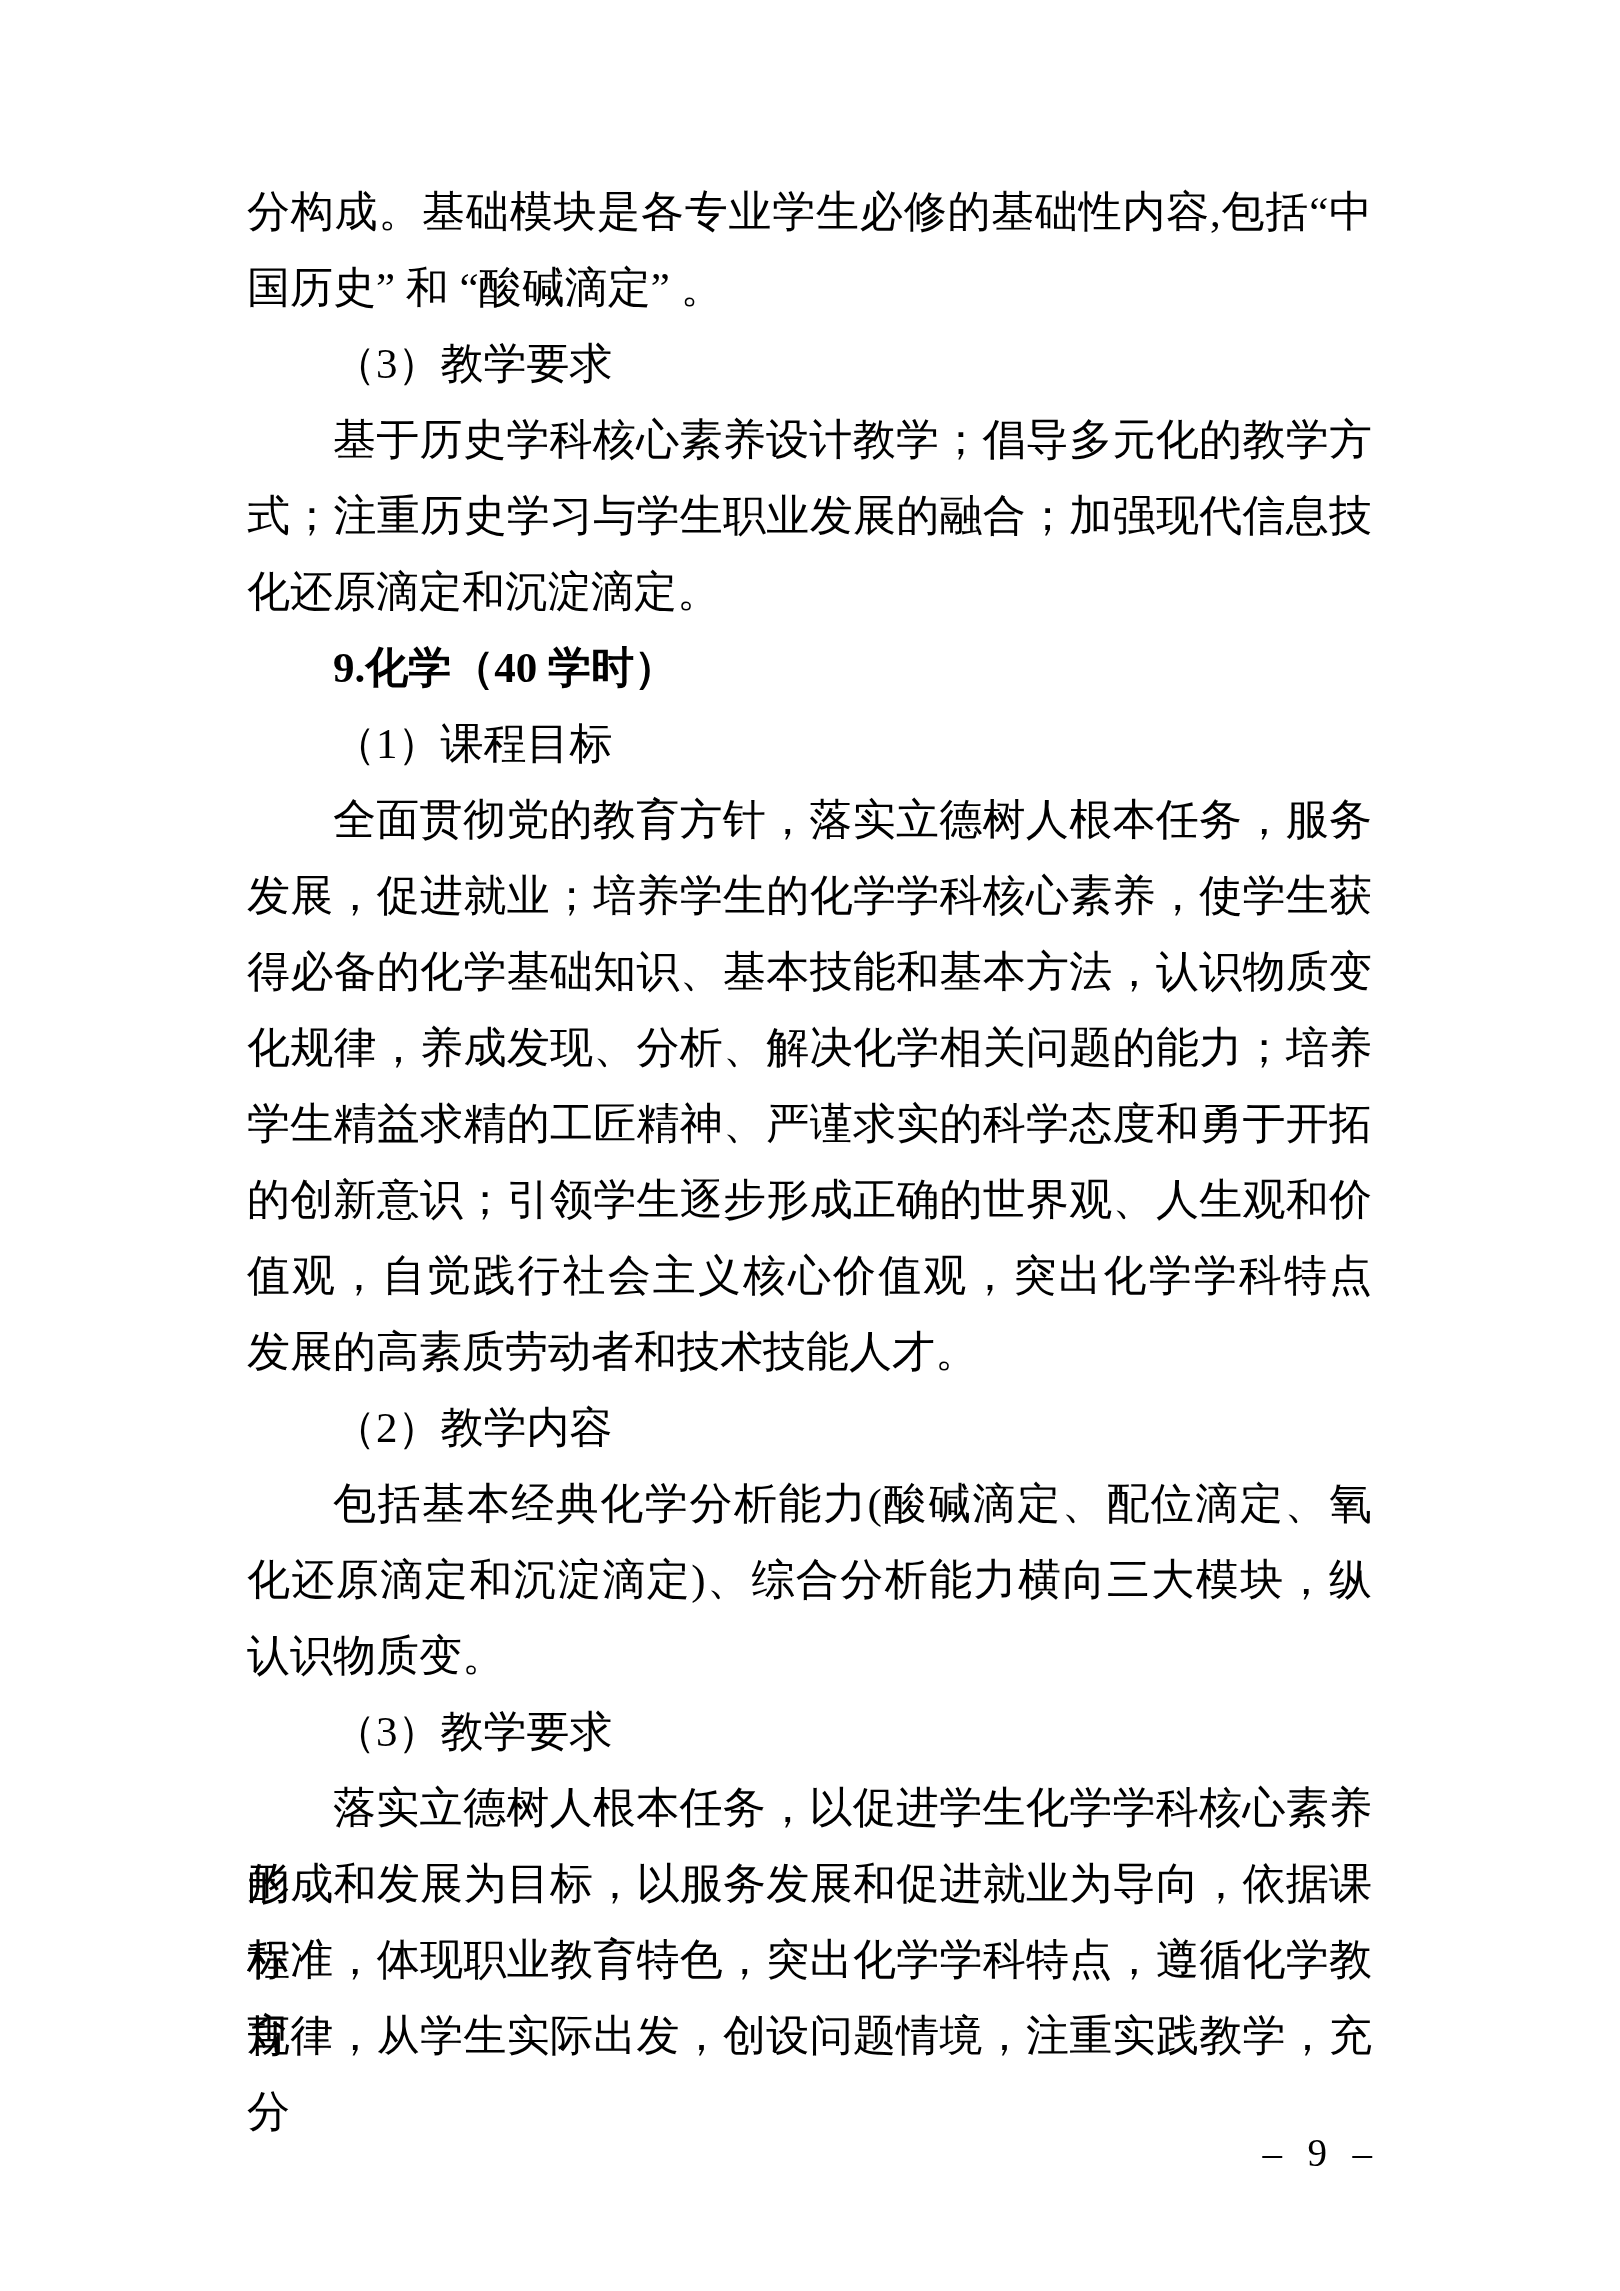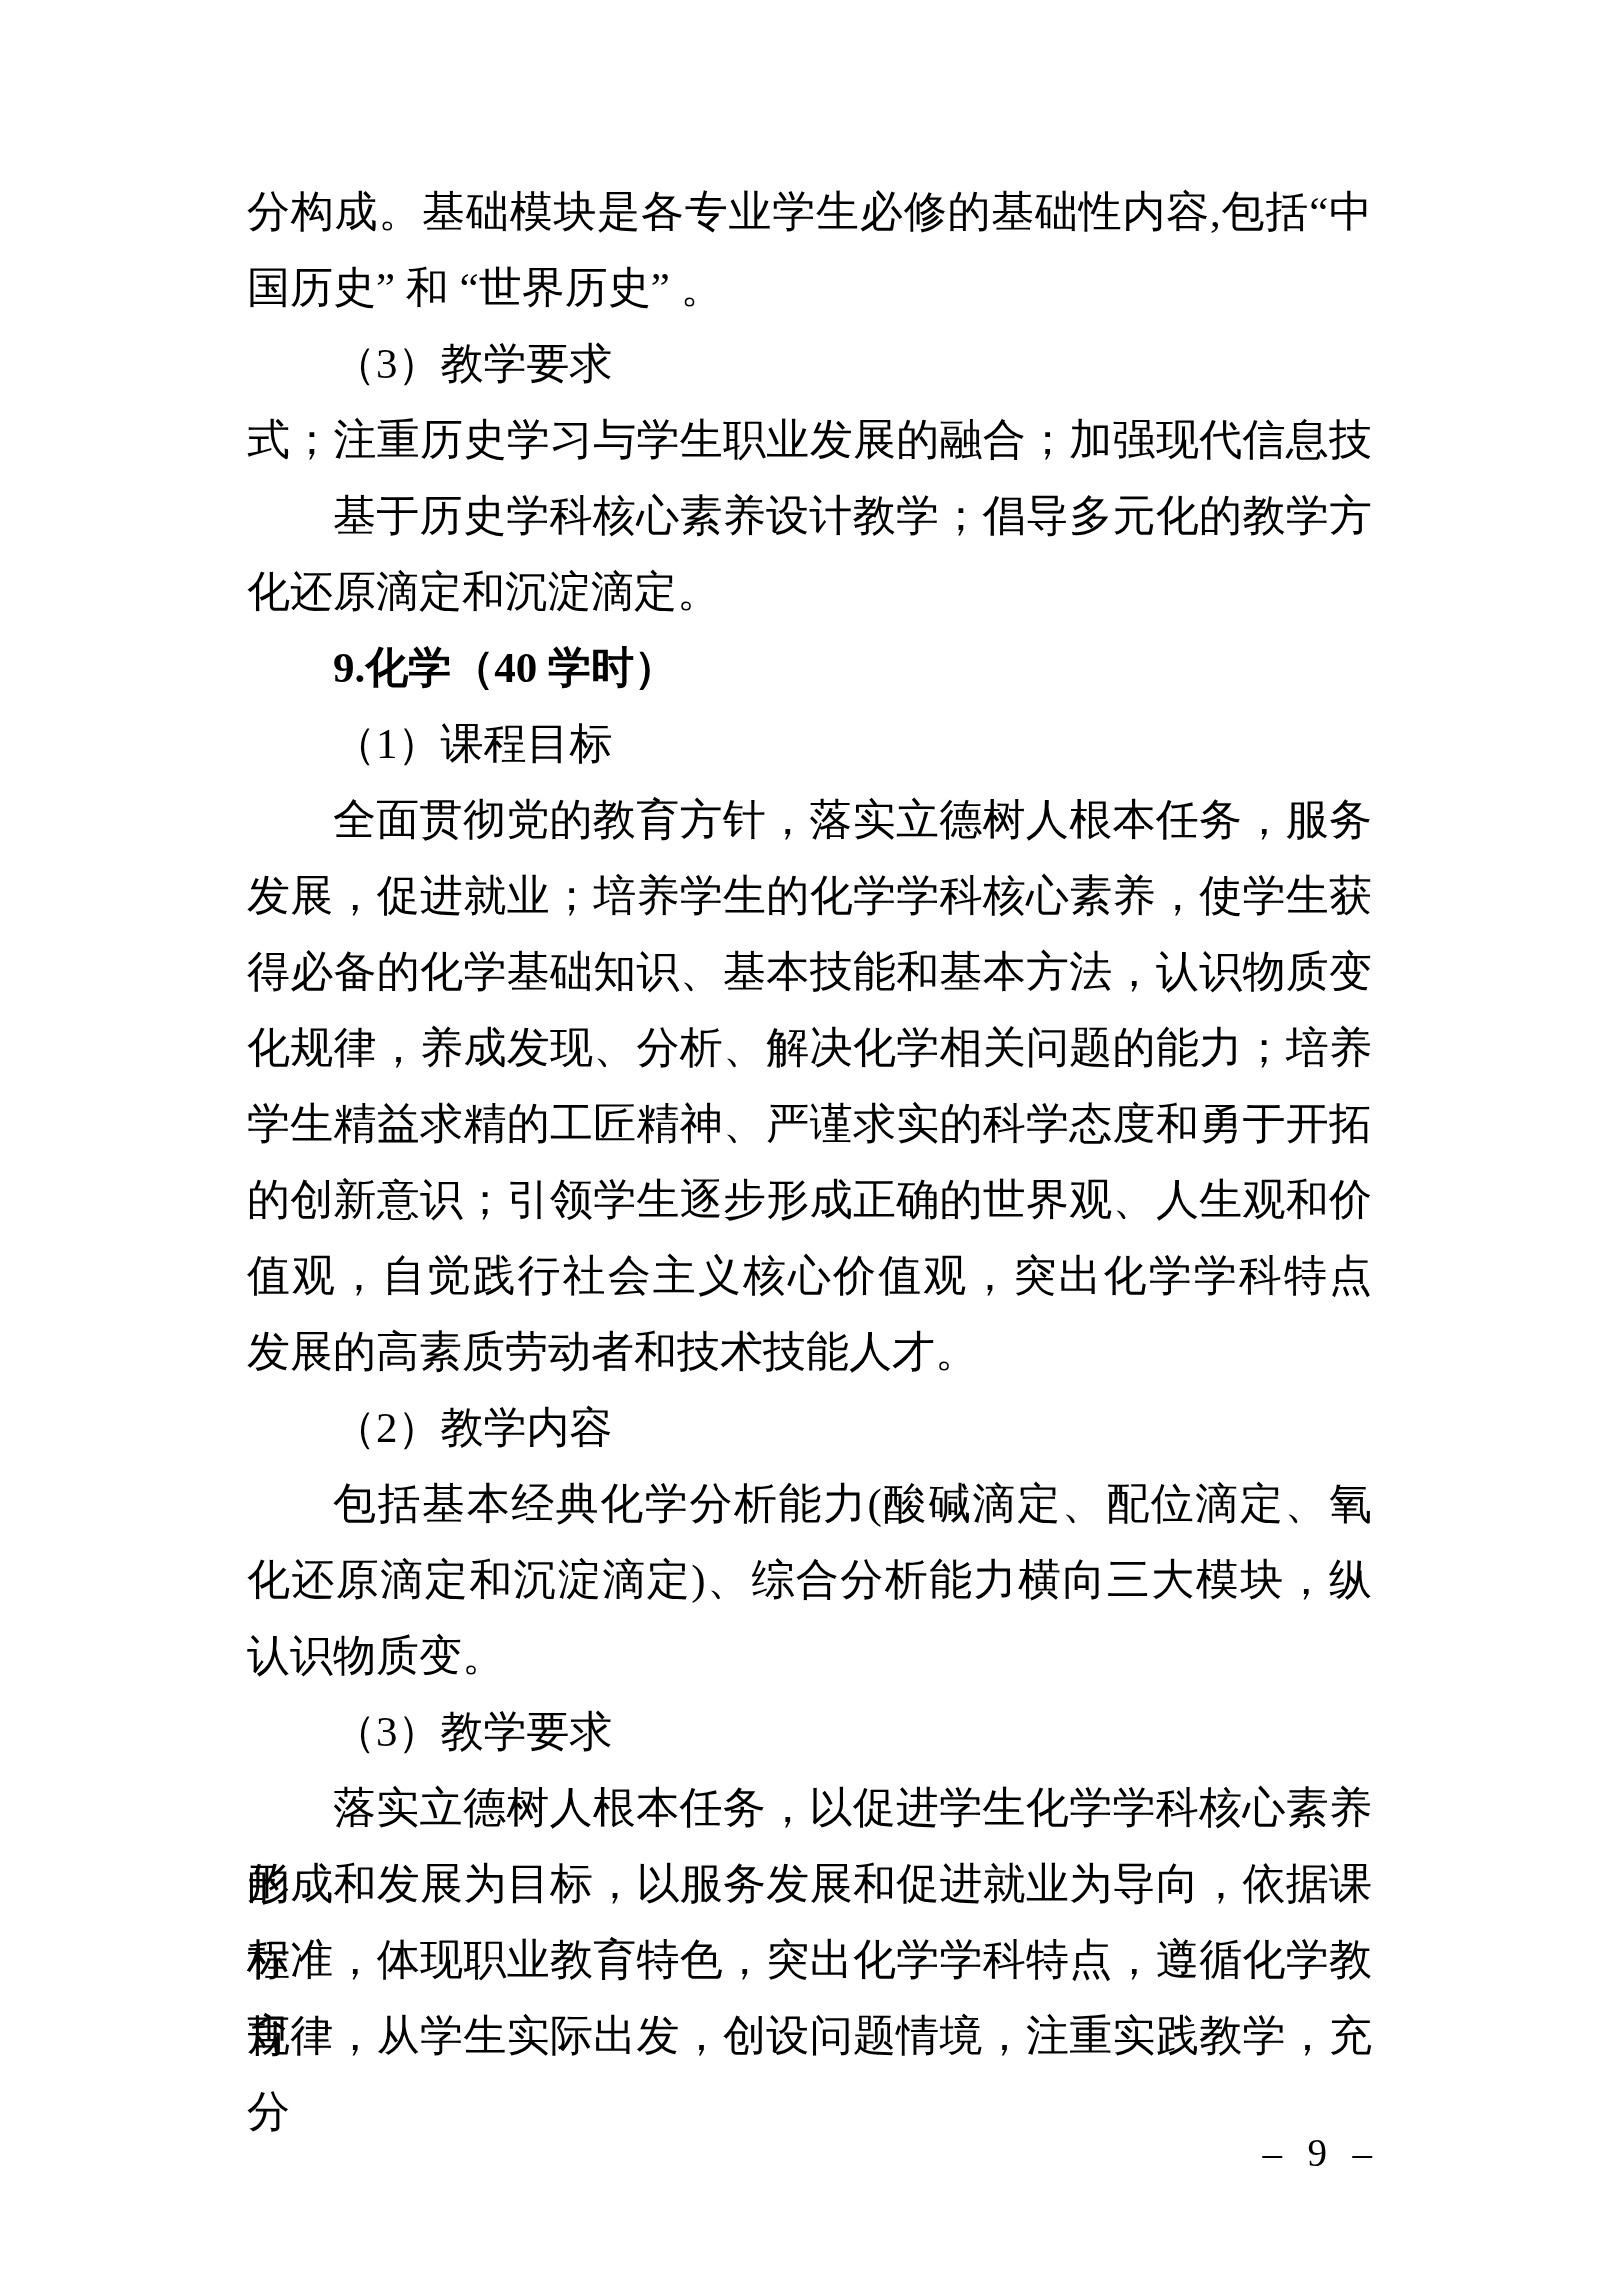--- a/index.html
+++ b/index.html
@@ -52,24 +52,24 @@
     word-spacing: 15.7px;
     color: #000000;
   }
 </style>
 </head>
 <body>
 
 <div class="page">
   <div class="textblock">
     <div class="line justify">分构成。基础模块是各专业学生必修的基础性内容,包括“中</div>
-    <div class="line">国历史” 和 “世界历史” 。</div>
+    <div class="line">国历史” 和 “酸碱滴定” 。</div>
     <div class="line indent">（3）教学要求</div>
+    <div class="line indent justify">基于历史学科核心素养设计教学；倡导多元化的教学方</div>
     <div class="line justify">式；注重历史学习与学生职业发展的融合；加强现代信息技</div>
-    <div class="line indent justify">基于历史学科核心素养设计教学；倡导多元化的教学方</div>
     <div class="line">化还原滴定和沉淀滴定。</div>
     <div class="line indent bold">9.化学（40 学时）</div>
     <div class="line indent">（1）课程目标</div>
     <div class="line indent justify">全面贯彻党的教育方针，落实立德树人根本任务，服务</div>
     <div class="line justify">发展，促进就业；培养学生的化学学科核心素养，使学生获</div>
     <div class="line justify">得必备的化学基础知识、基本技能和基本方法，认识物质变</div>
     <div class="line justify">化规律，养成发现、分析、解决化学相关问题的能力；培养</div>
     <div class="line justify">学生精益求精的工匠精神、严谨求实的科学态度和勇于开拓</div>
     <div class="line justify">的创新意识；引领学生逐步形成正确的世界观、人生观和价</div>
     <div class="line justify">值观，自觉践行社会主义核心价值观，突出化学学科特点</div>

